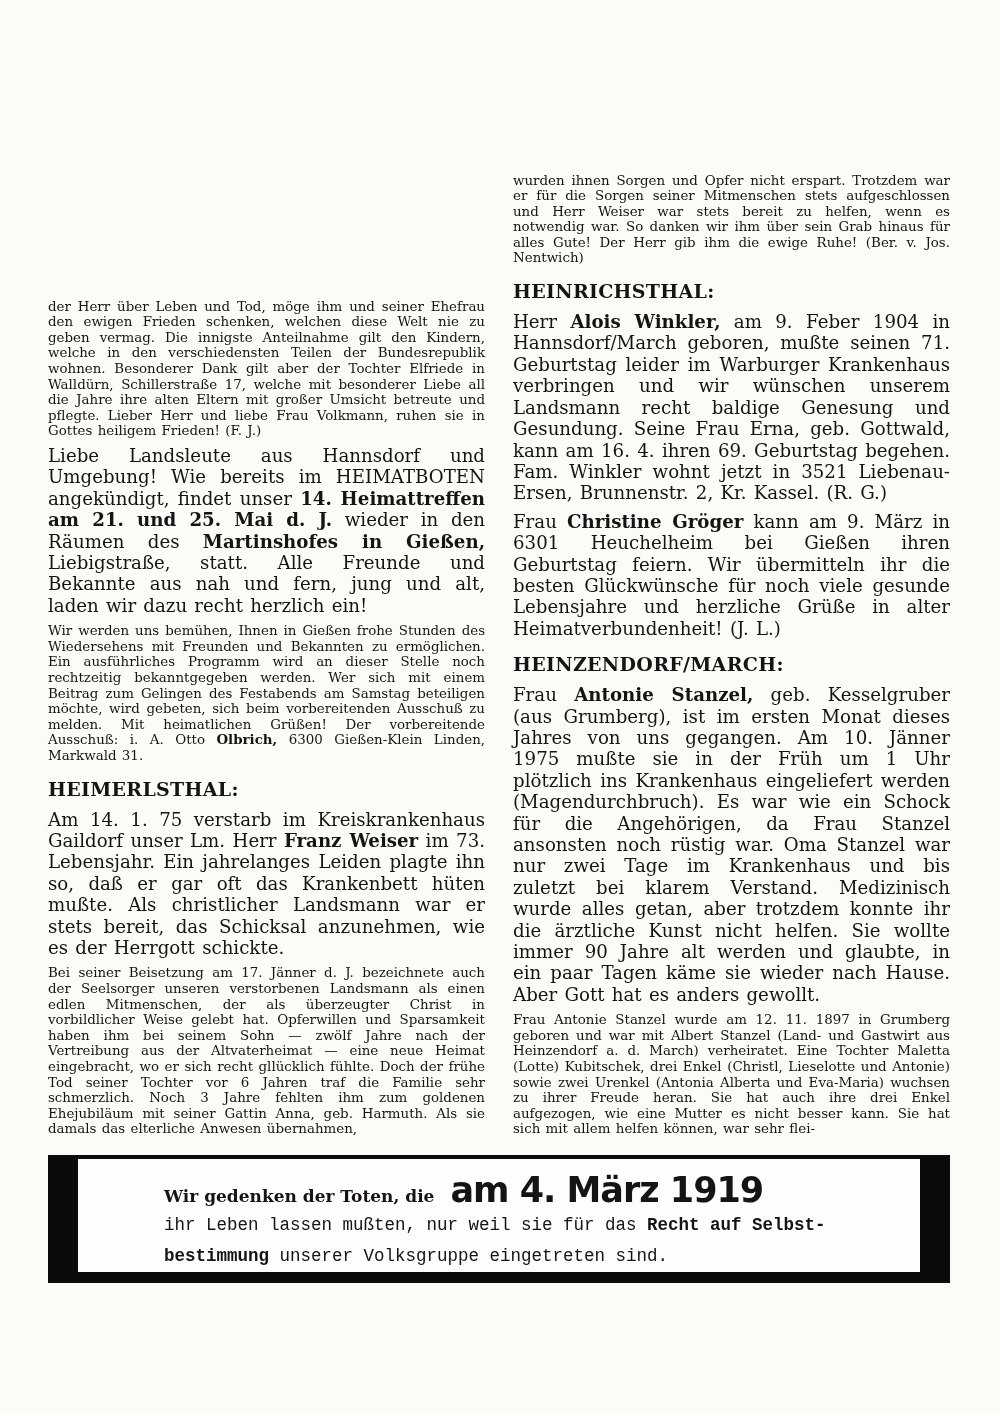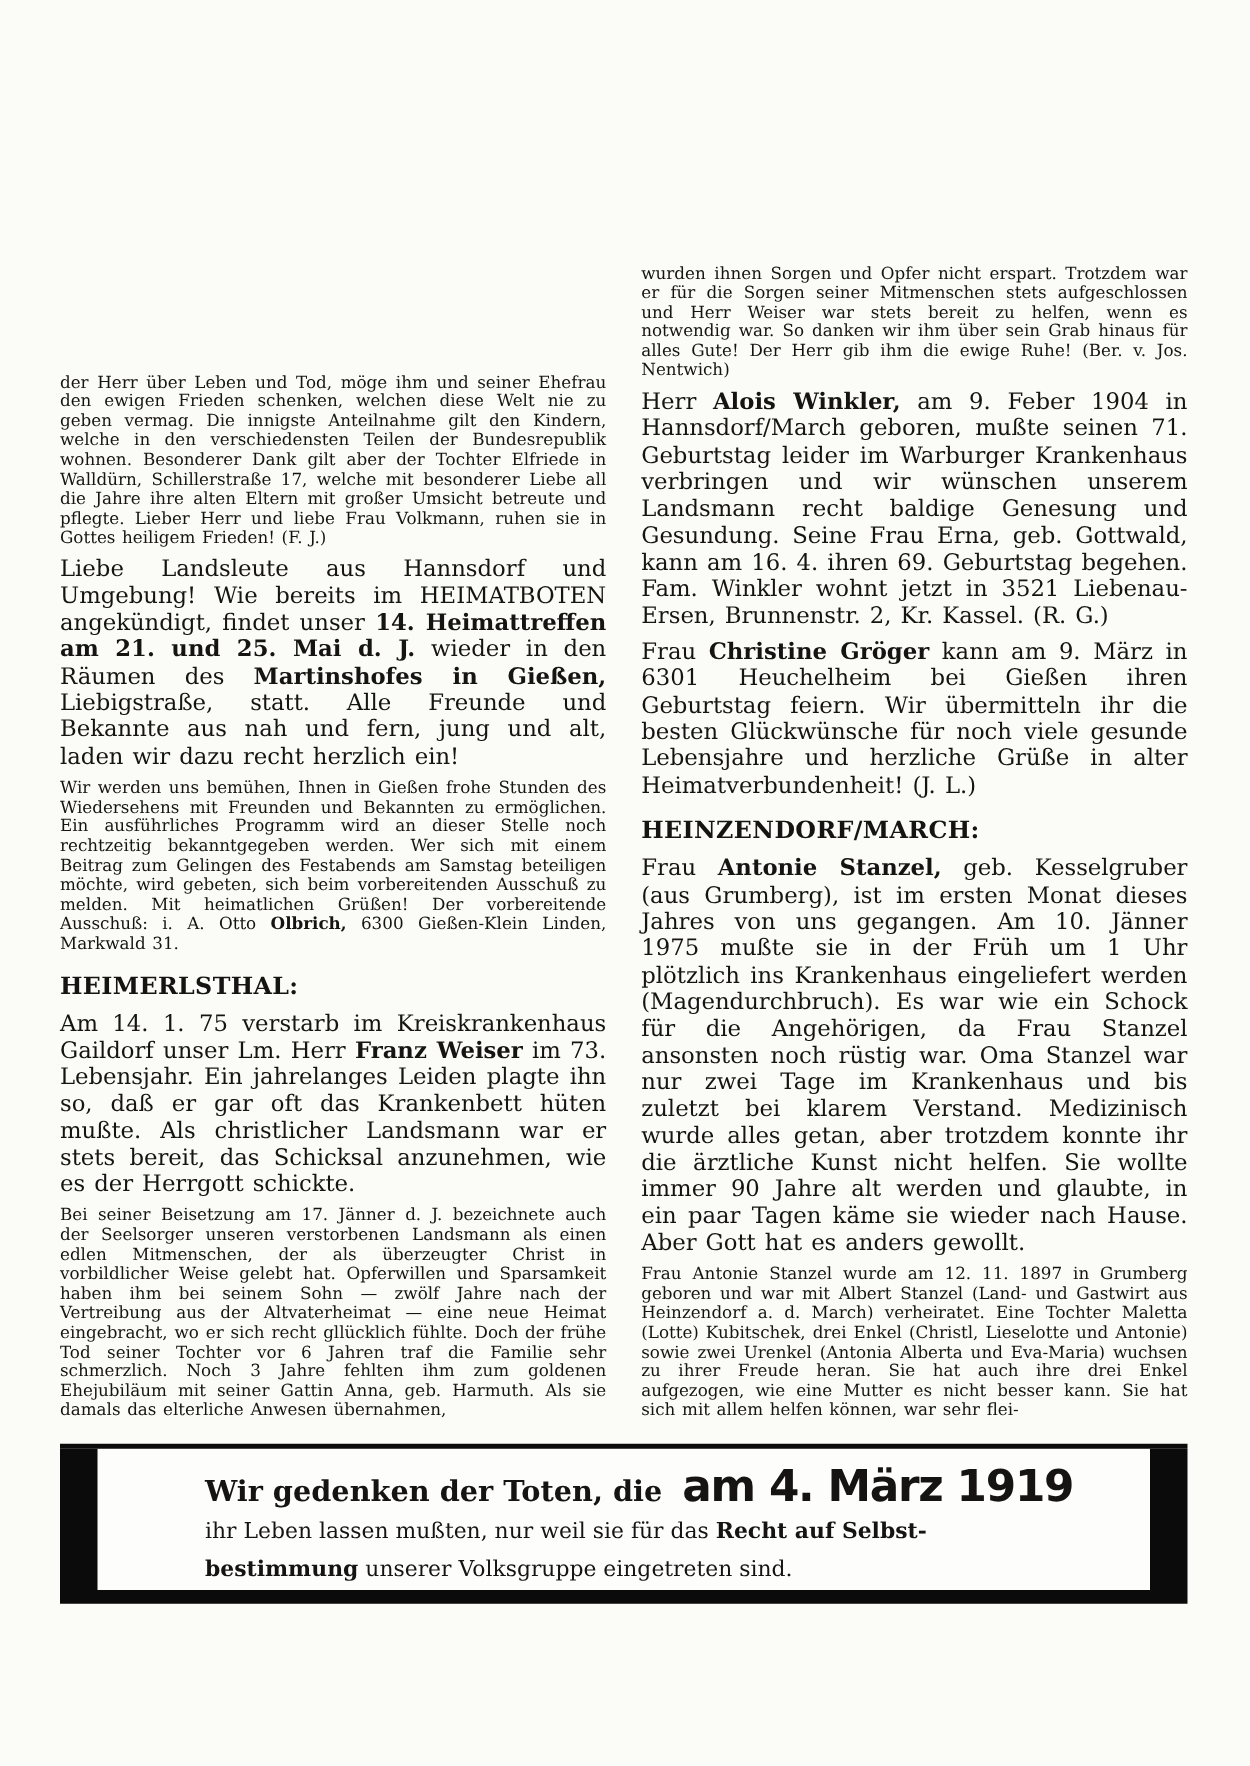--- a/index.html
+++ b/index.html
@@ -49,28 +49,28 @@
     background: #fdfdfb;
   }
   .banner-bar { width: 30px; background: #0b0b0b; }
   .banner-content { flex: 1; padding: 11px 10px 0 86px; }
   .banner-line1 {
     display: flex;
     align-items: baseline;
     gap: 16px;
     margin-bottom: 5px;
   }
-  .banner-lead { font-weight: 700; font-size: 23px; }
+  .banner-lead { font-weight: 700; font-size: 17px; }
   .banner-date {
     font-family: "DejaVu Sans", sans-serif;
     font-weight: 700;
     font-size: 35px;
     letter-spacing: -1px;
   }
-  .banner-line { font-size: 17.5px; margin-bottom: 11px; }
+  .banner-line { font-size: 17.5px; margin-bottom: 11px; font-family: Liberation Mono, monospace; }
   .page-number {
     margin-top: 22px;
     font-size: 17px;
     font-weight: 700;
   }
 </style>
 </head>
 <body>
 
 <div class="page">
@@ -79,20 +79,21 @@
     <div class="col">
         <p class="small">der Herr über Leben und Tod, möge ihm und seiner Ehefrau den ewigen Frieden schenken, welchen diese Welt nie zu geben vermag. Die innigste Anteilnahme gilt den Kindern, welche in den verschiedensten Teilen der Bundesrepublik wohnen. Besonderer Dank gilt aber der Tochter Elfriede in Walldürn, Schillerstraße 17, welche mit besonderer Liebe all die Jahre ihre alten Eltern mit großer Umsicht betreute und pflegte. Lieber Herr und liebe Frau Volkmann, ruhen sie in Gottes heiligem Frieden! (F. J.)</p>
         <p class="large">Liebe Landsleute aus Hannsdorf und Umgebung! Wie bereits im HEIMATBOTEN angekündigt, findet unser <b>14. Heimattreffen am 21. und 25. Mai d. J.</b> wieder in den Räumen des <b>Martinshofes in Gießen,</b> Liebigstraße, statt. Alle Freunde und Bekannte aus nah und fern, jung und alt, laden wir dazu recht herzlich ein!</p>
         <p class="small">Wir werden uns bemühen, Ihnen in Gießen frohe Stunden des Wiedersehens mit Freunden und Bekannten zu ermöglichen. Ein ausführliches Programm wird an dieser Stelle noch rechtzeitig bekanntgegeben werden. Wer sich mit einem Beitrag zum Gelingen des Festabends am Samstag beteiligen möchte, wird gebeten, sich beim vorbereitenden Ausschuß zu melden. Mit heimatlichen Grüßen! Der vorbereitende Ausschuß: i. A. Otto <b>Olbrich,</b> 6300 Gießen-Klein Linden, Markwald 31.</p>
         <h3 class="heading">HEIMERLSTHAL:</h3>
         <p class="large">Am 14. 1. 75 verstarb im Kreiskrankenhaus Gaildorf unser Lm. Herr <b>Franz Weiser</b> im 73. Lebensjahr. Ein jahrelanges Leiden plagte ihn so, daß er gar oft das Krankenbett hüten mußte. Als christlicher Landsmann war er stets bereit, das Schicksal anzunehmen, wie es der Herrgott schickte.</p>
         <p class="small">Bei seiner Beisetzung am 17. Jänner d. J. bezeichnete auch der Seelsorger unseren verstorbenen Landsmann als einen edlen Mitmenschen, der als überzeugter Christ in vorbildlicher Weise gelebt hat. Opferwillen und Sparsamkeit haben ihm bei seinem Sohn — zwölf Jahre nach der Vertreibung aus der Altvaterheimat — eine neue Heimat eingebracht, wo er sich recht gllücklich fühlte. Doch der frühe Tod seiner Tochter vor 6 Jahren traf die Familie sehr schmerzlich. Noch 3 Jahre fehlten ihm zum goldenen Ehejubiläum mit seiner Gattin Anna, geb. Harmuth. Als sie damals das elterliche Anwesen übernahmen,</p>
       </div>
     <div class="col">
         <p class="small">wurden ihnen Sorgen und Opfer nicht erspart. Trotzdem war er für die Sorgen seiner Mitmenschen stets aufgeschlossen und Herr Weiser war stets bereit zu helfen, wenn es notwendig war. So danken wir ihm über sein Grab hinaus für alles Gute! Der Herr gib ihm die ewige Ruhe! (Ber. v. Jos. Nentwich)</p>
+        <h3 class="heading">HEINRICHSTHAL:</h3>
         <p class="large">Herr <b>Alois Winkler,</b> am 9. Feber 1904 in Hannsdorf/March geboren, mußte seinen 71. Geburtstag leider im Warburger Krankenhaus verbringen und wir wünschen unserem Landsmann recht baldige Genesung und Gesundung. Seine Frau Erna, geb. Gottwald, kann am 16. 4. ihren 69. Geburtstag begehen. Fam. Winkler wohnt jetzt in 3521 Liebenau-Ersen, Brunnenstr. 2, Kr. Kassel. (R. G.)</p>
         <p class="large">Frau <b>Christine Gröger</b> kann am 9. März in 6301 Heuchelheim bei Gießen ihren Geburtstag feiern. Wir übermitteln ihr die besten Glückwünsche für noch viele gesunde Lebensjahre und herzliche Grüße in alter Heimatverbundenheit! (J. L.)</p>
         <h3 class="heading">HEINZENDORF/MARCH:</h3>
         <p class="large">Frau <b>Antonie Stanzel,</b> geb. Kesselgruber (aus Grumberg), ist im ersten Monat dieses Jahres von uns gegangen. Am 10. Jänner 1975 mußte sie in der Früh um 1 Uhr plötzlich ins Krankenhaus eingeliefert werden (Magendurchbruch). Es war wie ein Schock für die Angehörigen, da Frau Stanzel ansonsten noch rüstig war. Oma Stanzel war nur zwei Tage im Krankenhaus und bis zuletzt bei klarem Verstand. Medizinisch wurde alles getan, aber trotzdem konnte ihr die ärztliche Kunst nicht helfen. Sie wollte immer 90 Jahre alt werden und glaubte, in ein paar Tagen käme sie wieder nach Hause. Aber Gott hat es anders gewollt.</p>
         <p class="small">Frau Antonie Stanzel wurde am 12. 11. 1897 in Grumberg geboren und war mit Albert Stanzel (Land- und Gastwirt aus Heinzendorf a. d. March) verheiratet. Eine Tochter Maletta (Lotte) Kubitschek, drei Enkel (Christl, Lieselotte und Antonie) sowie zwei Urenkel (Antonia Alberta und Eva-Maria) wuchsen zu ihrer Freude heran. Sie hat auch ihre drei Enkel aufgezogen, wie eine Mutter es nicht besser kann. Sie hat sich mit allem helfen können, war sehr flei-</p>
       </div>
   </div>
 
   <div class="memorial-banner">
     <div class="banner-bar"></div>

